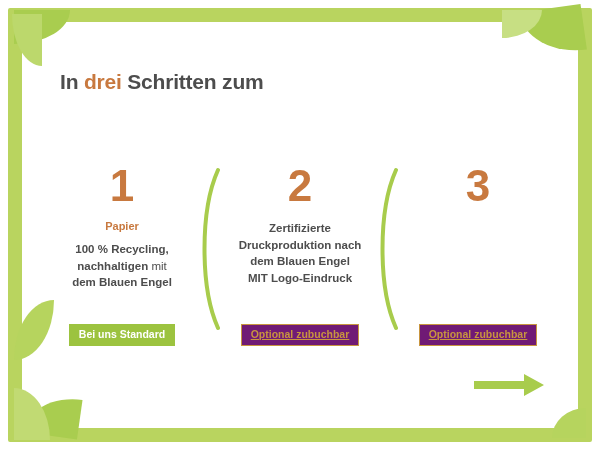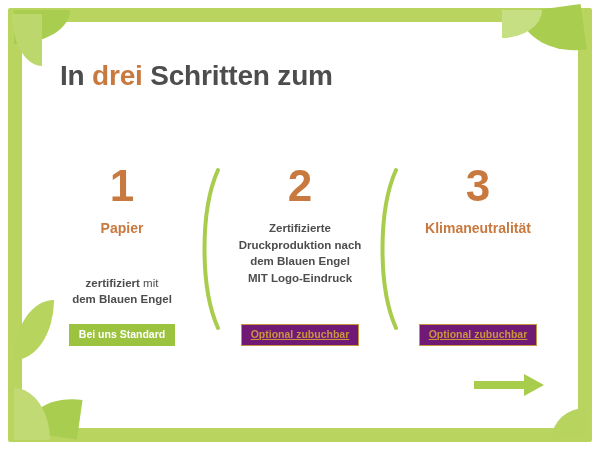--- a/index.html
+++ b/index.html
@@ -58,26 +58,26 @@
 
   
   .content {
     position: absolute;
     left: 46px;
     top: 46px;
     width: 508px;
     height: 358px;
   }
   .headline {
-    font-size: 28px;
+    font-size: 21px;
     font-weight: bold;
     color: #4d4d4d;
     line-height: 1.28;
     letter-spacing: -0.2px;
-    margin: 12px 0 0 14px;
+    margin: 23px 0 0 14px;
   }
   .headline .hl {
     color: #c8793f;
   }
 
   .columns {
     position: absolute;
     top: 118px;
     left: 0;
     width: 508px;
@@ -99,24 +99,24 @@
   .sep svg { display:block; }
 
   .num {
     font-size: 44px;
     font-weight: bold;
     color: #c8793f;
     line-height: 1;
     margin-bottom: 12px;
   }
   .coltitle {
-    font-size: 14px;
+    font-size: 11px;
     font-weight: bold;
     color: #c8793f;
-    margin-bottom: 22px;
+    margin-bottom: 9px;
   }
   .coltext {
     font-size: 11.5px;
     color: #4d4d4d;
     line-height: 1.45;
     font-weight: bold;
     padding: 0 6px;
   }
   .coltext .reg { font-weight: normal; }
   .coltext sub { font-size: 8.5px; }
@@ -185,22 +185,22 @@
     <div class="headline">
       <span>In </span><span class="hl">drei</span><span> Schritten zum</span><br>
     </div>
 
     <div class="columns">
 
       <div class="col">
         <div class="num">1</div>
         <div class="coltitle">Papier</div>
         <div class="coltext">
-          <br>
-          <span>zertifiziert</span><span class="reg"> mit</span><br>
+          <span>100 % Recycling,</span><br>
+          <span>nachhaltigen</span><span class="reg"> mit</span><br>
           <span>dem Blauen Engel</span>
         </div>
       </div>
 
       <div class="sep">
         <svg width="26" height="170" viewBox="0 0 26 170">
           <path d="M20 6 C2 46, 2 124, 20 164" fill="none" stroke="#a8cc4c" stroke-width="4" stroke-linecap="round"></path>
         </svg>
       </div>
 
@@ -215,21 +215,20 @@
       </div>
 
       <div class="sep">
         <svg width="26" height="170" viewBox="0 0 26 170">
           <path d="M20 6 C2 46, 2 124, 20 164" fill="none" stroke="#a8cc4c" stroke-width="4" stroke-linecap="round"></path>
         </svg>
       </div>
 
       <div class="col">
         <div class="num">3</div>
-        <div class="coltitle">Klimaneutralität</div>
       </div>
 
     </div>
 
     <div class="badges">
       <div class="badge-cell">
         <span class="badge filled">Bei uns Standard</span>
       </div>
       <div class="badge-gap"></div>
       <div class="badge-cell">

